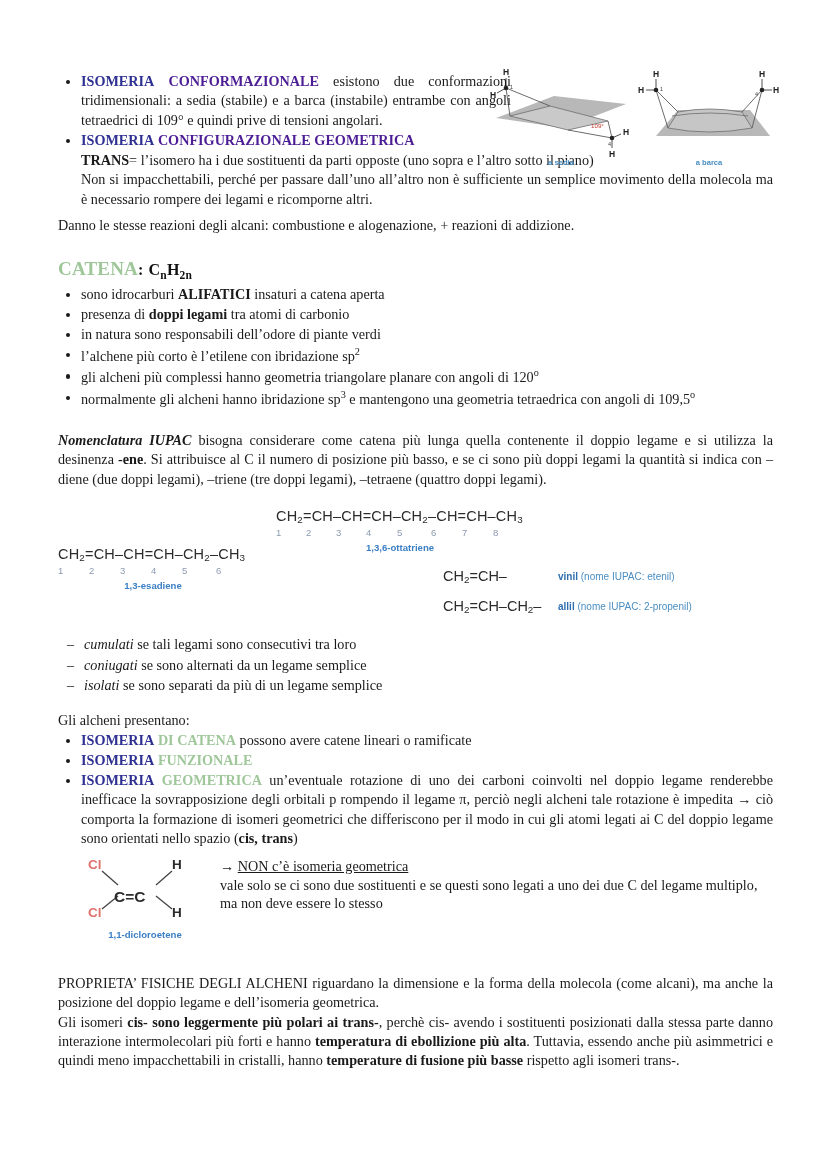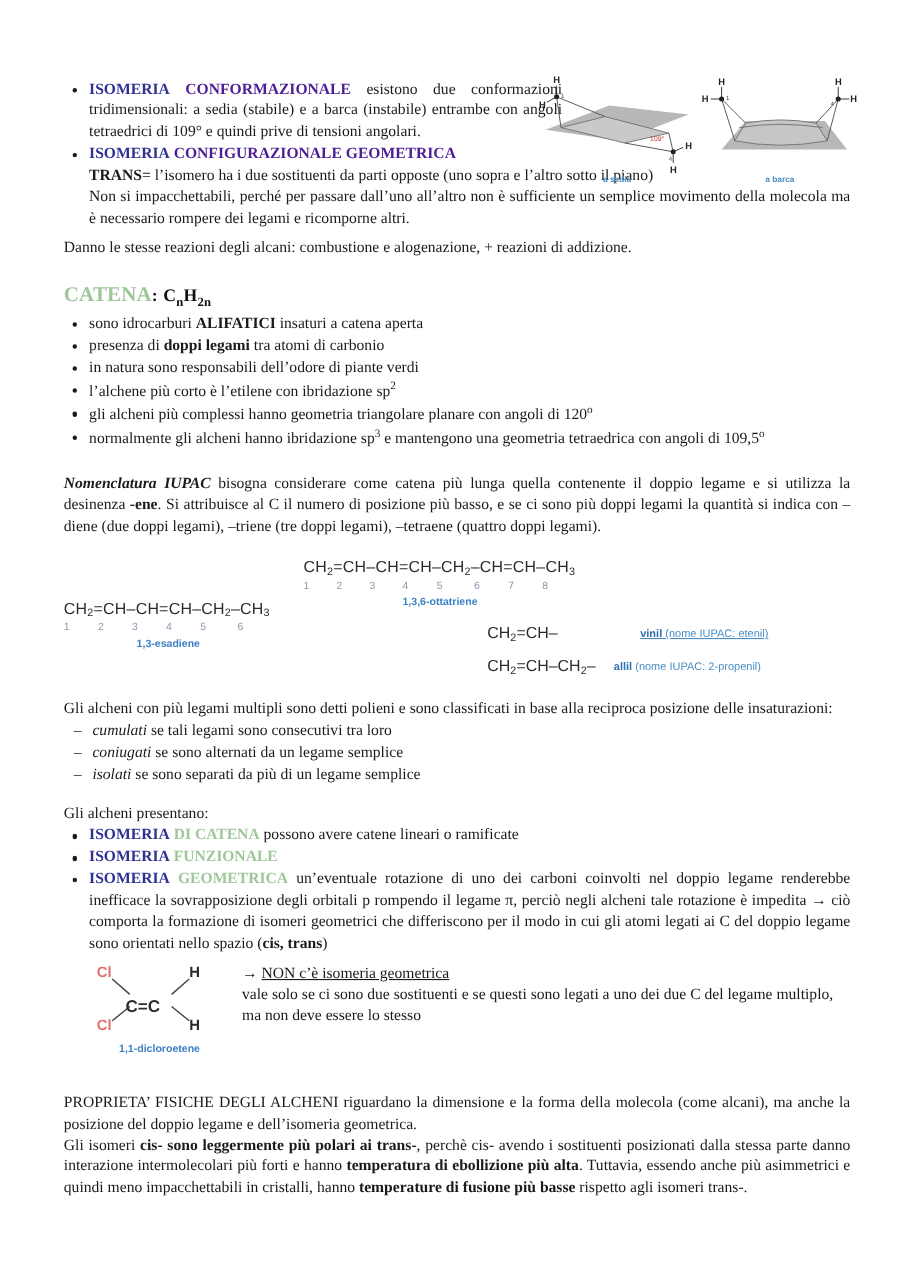--- a/index.html
+++ b/index.html
@@ -346,28 +346,27 @@
         <span style="left:155px;">6</span>
         <span style="left:186px;">7</span>
         <span style="left:217px;">8</span>
       </div>
       <div class="cname">1,3,6-ottatriene</div>
     </div>
   </div>
 
   <div class="rad-row">
     <div class="rad-f" style="left:385px; top:4px;">CH<span class="sub">2</span>=CH–</div>
-    <div class="rad-n" style="left:524px; top:7px;text-decoration:underline;"><b>vinil</b><span> (nome IUPAC: etenil)</span></div>
+    <div class="rad-n" style="left:500px; top:7px;"><b>vinil</b><span> (nome IUPAC: etenil)</span></div>
     <div class="rad-f" style="left:385px; top:34px;">CH<span class="sub">2</span>=CH–CH<span class="sub">2</span>–</div>
     <div class="rad-n" style="left:500px; top:37px;"><b>allil</b><span> (nome IUPAC: 2-propenil)</span></div>
   </div>
 
   <div class="sp-sm"></div>
 
-  <div class="txt just">Gli alcheni con più legami multipli sono detti polieni e sono classificati in base alla reciproca posizione delle insaturazioni:</div>
   <ul class="dash">
     <li><span class="i">cumulati</span><span> se tali legami sono consecutivi tra loro</span></li>
     <li><span class="i">coniugati</span><span> se sono alternati da un legame semplice</span></li>
     <li><span class="i">isolati</span><span> se sono separati da più di un legame semplice</span></li>
   </ul>
 
   <div class="sp-md"></div>
 
   <div class="txt">Gli alcheni presentano:</div>
   <ul class="bul">

